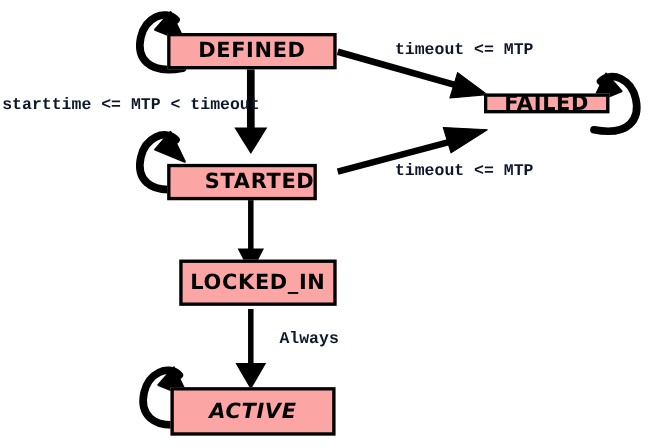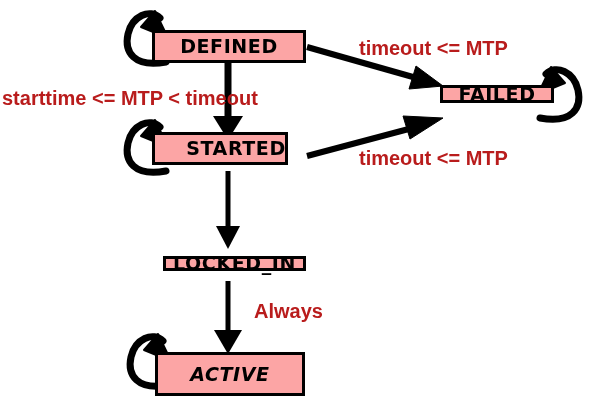--- a/index.html
+++ b/index.html
@@ -36,24 +36,24 @@
     font-family: "DejaVu Sans", sans-serif;
     font-weight: bold;
     font-size: 19px;
     letter-spacing: 0.6px;
     color: #000000;
     white-space: nowrap;
     line-height: 1;
   }
   .edge-label {
     position: absolute;
-    font-family: Liberation Sans, sans-serif;
+    font-family: Liberation Mono, monospace;
     font-weight: bold;
-    font-size: 20px;
-    color: #b91c1c;
+    font-size: 15px;
+    color: #0f172a;
     white-space: nowrap;
     z-index: 4;
     background: transparent;
     line-height: 1;
   }
 </style>
 </head>
 <body>
 
 <div id="canvas">
@@ -113,29 +113,29 @@
       <line x1="307" y1="156" x2="420" y2="126" stroke="#000000" stroke-width="6"></line>
       <path d="M 443 118 L 410 139 L 403 116 Z" fill="#000000" stroke="#000000" stroke-width="1" stroke-linejoin="round"></path>
     </g>
 
   </svg>
 
   <div class="state-box" style="left:152px; top:30px; width:154px; height:33px;">
     <span class="state-label">DEFINED</span>
   </div>
 
-  <div class="state-box" style="left:152px; top:132px; width:136px; height:33px;padding-left:32px;">
+  <div class="state-box" style="left:152px; top:149px; width:136px; height:33px;padding-left:32px;">
     <span class="state-label">STARTED</span>
   </div>
 
   <div class="state-box" style="left:440px; top:85px; width:114px; height:18px;">
     <span class="state-label">FAILED</span>
   </div>
 
-  <div class="state-box" style="left:163px; top:256px; width:143px; height:15px;">
+  <div class="state-box" style="left:163px; top:236px; width:143px; height:42px;">
     <span class="state-label">LOCKED_IN</span>
   </div>
 
   <div class="state-box" style="left:155px; top:352px; width:150px; height:44px;font-style:italic;">
     <span class="state-label">ACTIVE</span>
   </div>
 
   <div class="edge-label" style="left:2px; top:88px;">starttime &lt;= MTP &lt; timeout</div>
 
   <div class="edge-label" style="left:359px; top:38px;">timeout &lt;= MTP</div>

